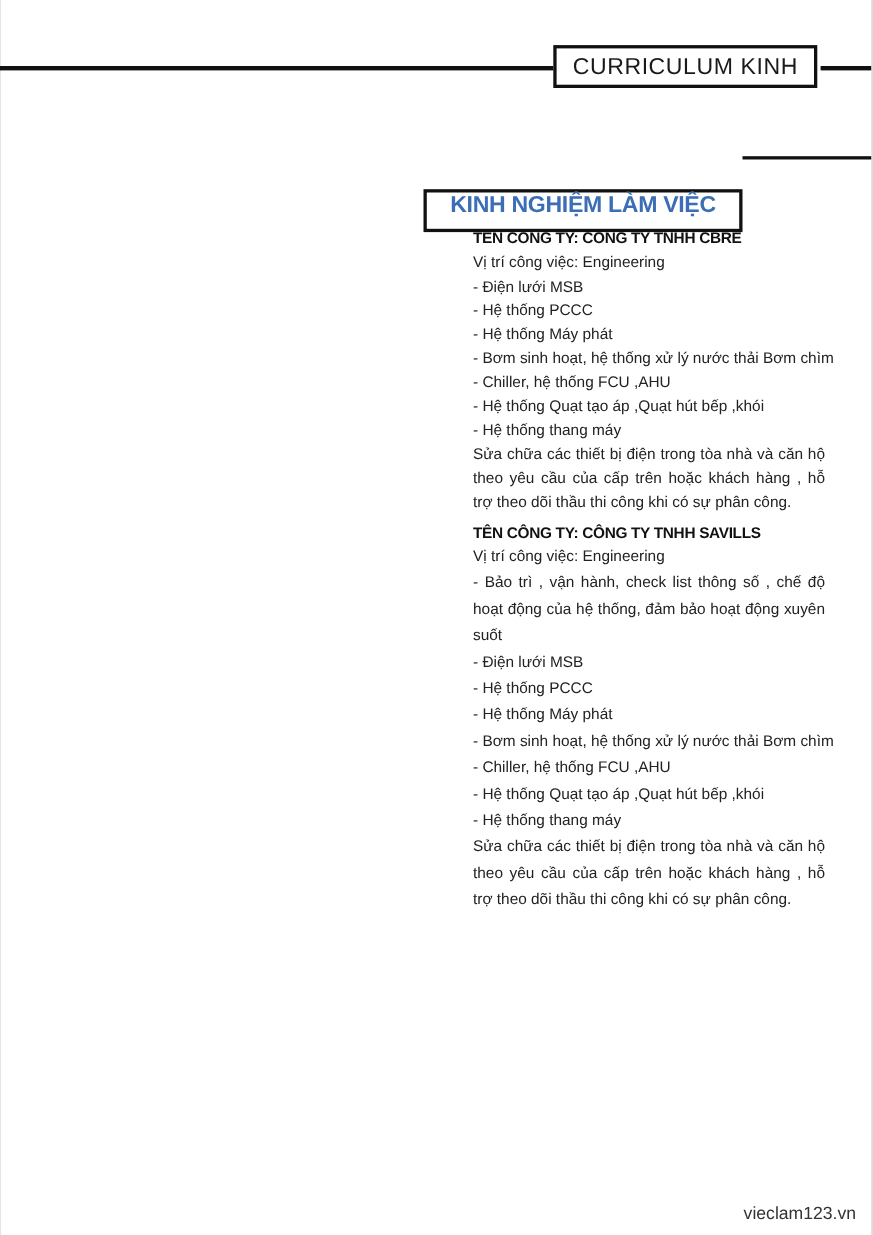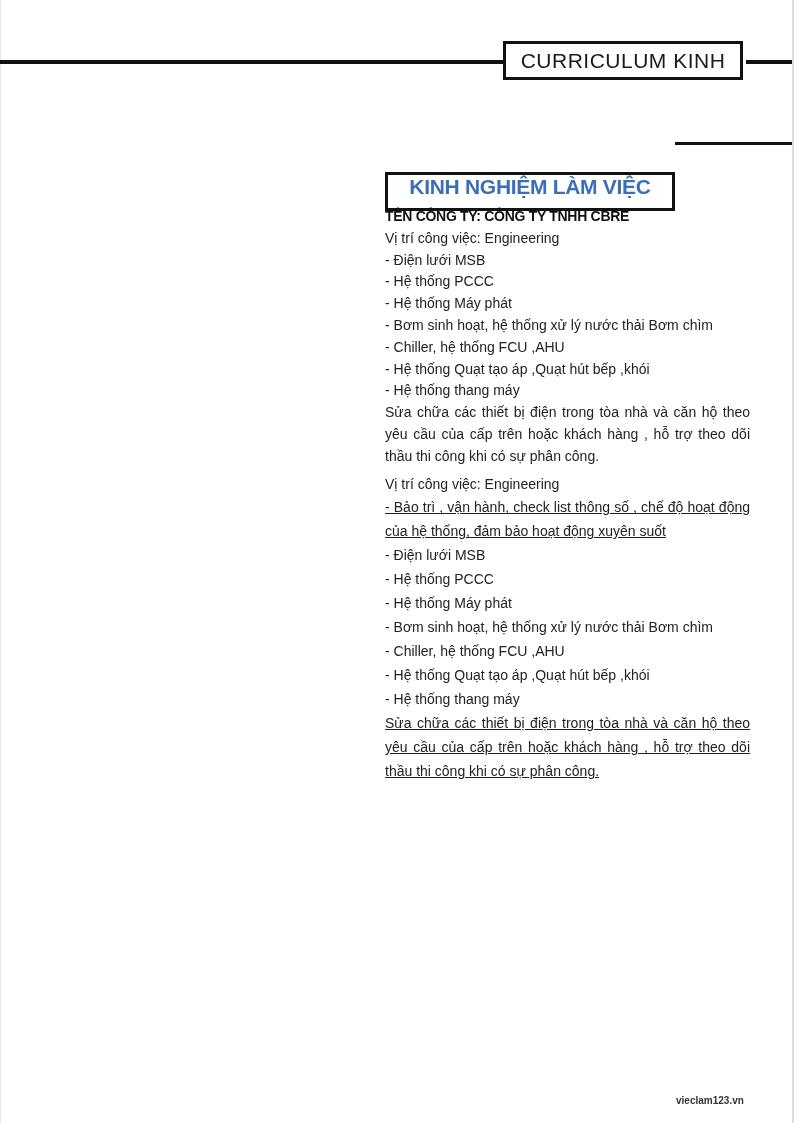--- a/index.html
+++ b/index.html
@@ -21,29 +21,29 @@
       position: absolute; left: 385px; top: 124px; width: 290px; height: 39px;
       border: 3px solid #111; box-sizing: border-box; background: #fff;
       display: flex; justify-content: center;
       font-size: 21px; color: #3b6eb4; font-weight: bold; letter-spacing: -0.3px; margin-top: 48px;
     }
     .section-rule { position: absolute; left: 675px; top: 142px; width: 117px; height: 3px; background: #111; }
     .content {
       position: absolute; left: 385px; top: 206px; width: 365px;
       font-size: 14px; color: #222;
     }
-    .line { line-height: 21.8px; white-space: nowrap; }
+    .line { line-height: 21.8px; white-space: nowrap; margin-left: 45px; }
     .wrap { white-space: normal; text-align: justify; }
     .company { font-weight: bold; color: #111; letter-spacing: -0.3px; }
     .job2 { margin-top: 6px; }
     .job2 .line.item { line-height: 24px; }
-    .job2 .wrap { line-height: 24px; text-decoration: underline; }
+    .job2 .wrap { line-height: 24px; }
     .footer {
       position: absolute; left: 676px; top: 1095px;
-      font-size: 10px; font-weight: bold; color: #333;
+      font-size: 16px; font-weight: normal; color: #333;
     }
   </style>
 </head>
 <body>
 
 <div class="page-edge-left"></div>
 <div class="page-edge-right"></div>
 
 <div class="top-rule-left"></div>
 <div class="top-rule-right"></div>
@@ -64,20 +64,21 @@
     <div class="line item">- Hệ thống PCCC</div>
     <div class="line item">- Hệ thống Máy phát</div>
     <div class="line item">- Bơm sinh hoạt, hệ thống xử lý nước thải Bơm chìm</div>
     <div class="line item">- Chiller, hệ thống FCU ,AHU</div>
     <div class="line item">- Hệ thống Quạt tạo áp ,Quạt hút bếp ,khói</div>
     <div class="line item">- Hệ thống thang máy</div>
     <div class="line wrap">Sửa chữa các thiết bị điện trong tòa nhà và căn hộ theo yêu cầu của cấp trên hoặc khách hàng , hỗ trợ theo dõi thầu thi công khi có sự phân công.</div>
   </div>
 
   <div class="job job2">
+    <div class="line company">TÊN CÔNG TY: CÔNG TY TNHH SAVILLS</div>
     <div class="line">Vị trí công việc: Engineering</div>
     <div class="line wrap">- Bảo trì , vận hành, check list thông số , chế độ hoạt động của hệ thống, đảm bảo hoạt động xuyên suốt</div>
     <div class="line item">- Điện lưới MSB</div>
     <div class="line item">- Hệ thống PCCC</div>
     <div class="line item">- Hệ thống Máy phát</div>
     <div class="line item">- Bơm sinh hoạt, hệ thống xử lý nước thải Bơm chìm</div>
     <div class="line item">- Chiller, hệ thống FCU ,AHU</div>
     <div class="line item">- Hệ thống Quạt tạo áp ,Quạt hút bếp ,khói</div>
     <div class="line item">- Hệ thống thang máy</div>
     <div class="line wrap">Sửa chữa các thiết bị điện trong tòa nhà và căn hộ theo yêu cầu của cấp trên hoặc khách hàng , hỗ trợ theo dõi thầu thi công khi có sự phân công.</div>

